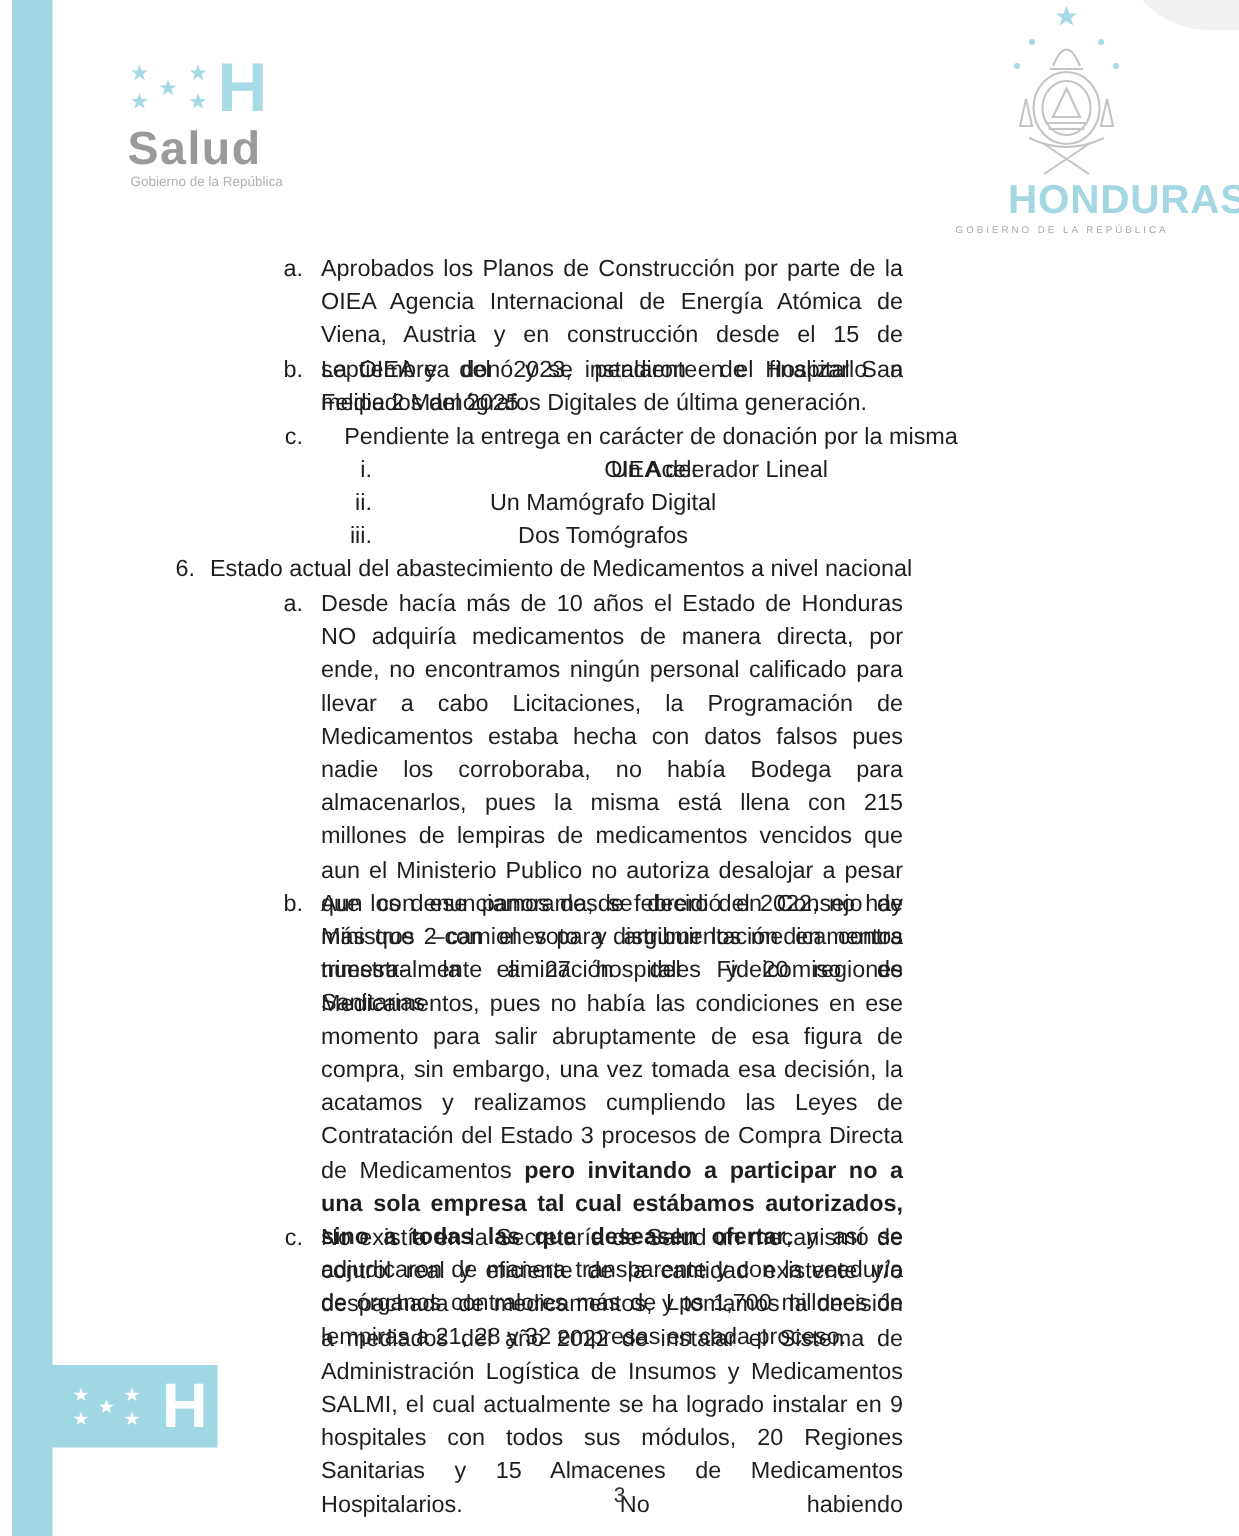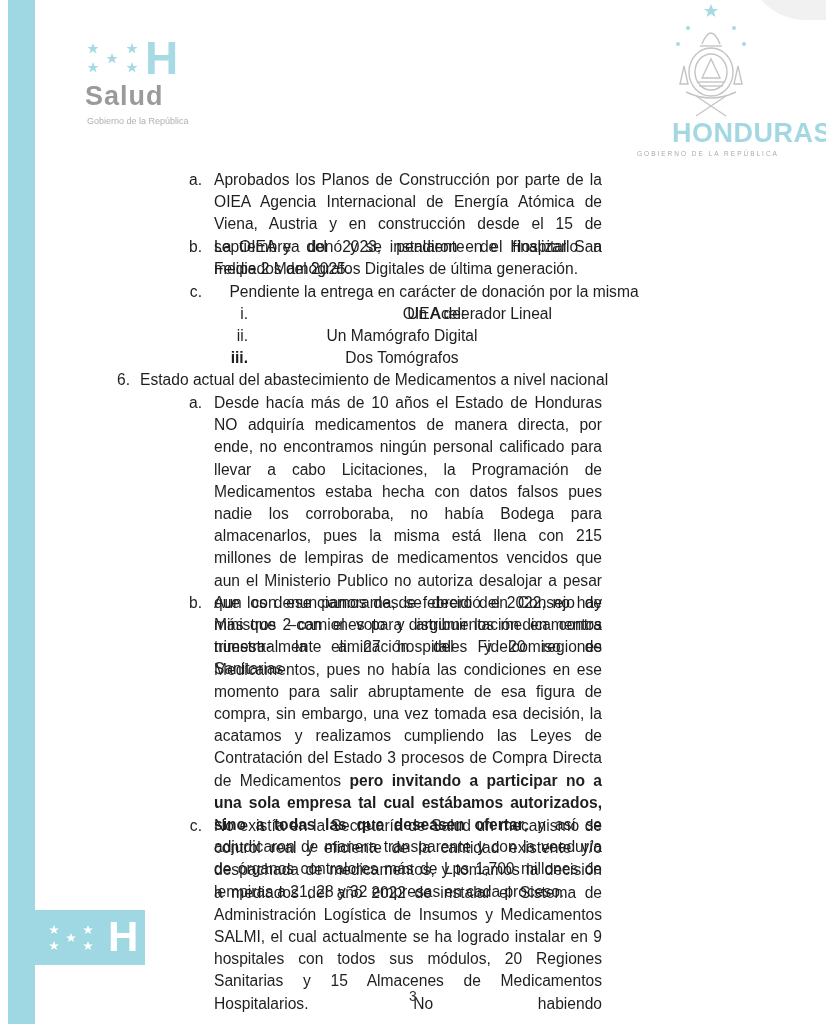--- a/index.html
+++ b/index.html
@@ -6,21 +6,21 @@
   body{width:826px;height:1024px;background:#ffffff;position:relative;overflow:hidden;
        font-family:"Liberation Sans","DejaVu Sans",sans-serif;color:#1e1e1e;}
   .stripe{position:absolute;left:8px;top:0;width:27px;height:1024px;background:#9fd8e2;}
   .tab{position:absolute;left:8px;top:910px;width:137px;height:55px;background:#9fd8e2;}
   .tab .stars{position:absolute;left:40px;top:12px;width:50px;height:32px;}
   .tab .hmark{position:absolute;left:100px;top:4px;font-weight:bold;font-size:42px;color:#ffffff;line-height:46px;}
   .corner{position:absolute;right:-30px;top:-40px;width:110px;height:60px;border-radius:0 0 0 60px;background:#f1f1f1;}
   .logo-left{position:absolute;left:85px;top:38px;width:200px;height:100px;}
   .logo-left .stars{position:absolute;left:0;top:2px;width:60px;height:36px;}
   .logo-left .hmark{position:absolute;left:60px;top:-4px;font-weight:bold;font-size:46px;color:#a6dae4;line-height:48px;}
-  .logo-left .salud{position:absolute;left:0;top:43px;font-size:27px;font-weight:bold;color:#9a9a9a;letter-spacing:1px;}
+  .logo-left .salud{position:absolute;left:0;top:43px;font-size:31px;font-weight:bold;color:#9a9a9a;letter-spacing:1px;}
   .logo-left .gov{position:absolute;left:2px;top:78px;font-size:9px;color:#b0b0b0;}
   .logo-right{position:absolute;left:624px;top:0;width:170px;height:165px;}
   .emblem{position:absolute;left:42px;top:4px;width:90px;height:115px;}
   .honduras{position:absolute;left:0;top:118px;width:168px;text-align:center;font-size:27px;font-weight:bold;color:#a3d8e2;letter-spacing:0.5px;margin-left:44px;}
   .honduras-sub{position:absolute;left:0;top:150px;width:168px;text-align:center;font-size:6.5px;color:#aaaaaa;letter-spacing:2px;}
   .content{position:absolute;left:0;top:169px;width:826px;font-size:15.6px;line-height:22.2px;}
   .row{position:absolute;}
   .marker{position:absolute;text-align:right;}
   .para{position:absolute;text-align:justify;}
   b{font-weight:bold;}
@@ -94,21 +94,21 @@
 
   <div class="row" style="top:134px;">
     <span class="marker" style="left:218px;width:30px;">i.</span>
     <span class="para" style="left:252px;width:300px;text-align:right;">Un Acelerador Lineal</span>
   </div>
   <div class="row" style="top:156px;">
     <span class="marker" style="left:218px;width:30px;">ii.</span>
     <span class="para" style="left:252px;width:300px;text-align:center;">Un Mamógrafo Digital</span>
   </div>
   <div class="row" style="top:178px;">
-    <span class="marker" style="left:218px;width:30px;font-weight:bold;">iii.</span>
+    <span class="marker" style="left:218px;width:30px;">iii.</span>
     <span class="para" style="left:252px;width:300px;text-align:center;">Dos Tomógrafos</span>
   </div>
 
   <div class="row" style="top:200px;">
     <span class="marker" style="left:106px;width:24px;">6.</span>
     <span class="para" style="left:140px;width:500px;text-align:left;">Estado actual del abastecimiento de Medicamentos a nivel nacional</span>
   </div>
 
   <div class="row" style="top:223px;">
     <span class="marker" style="left:178px;width:24px;">a.</span>

